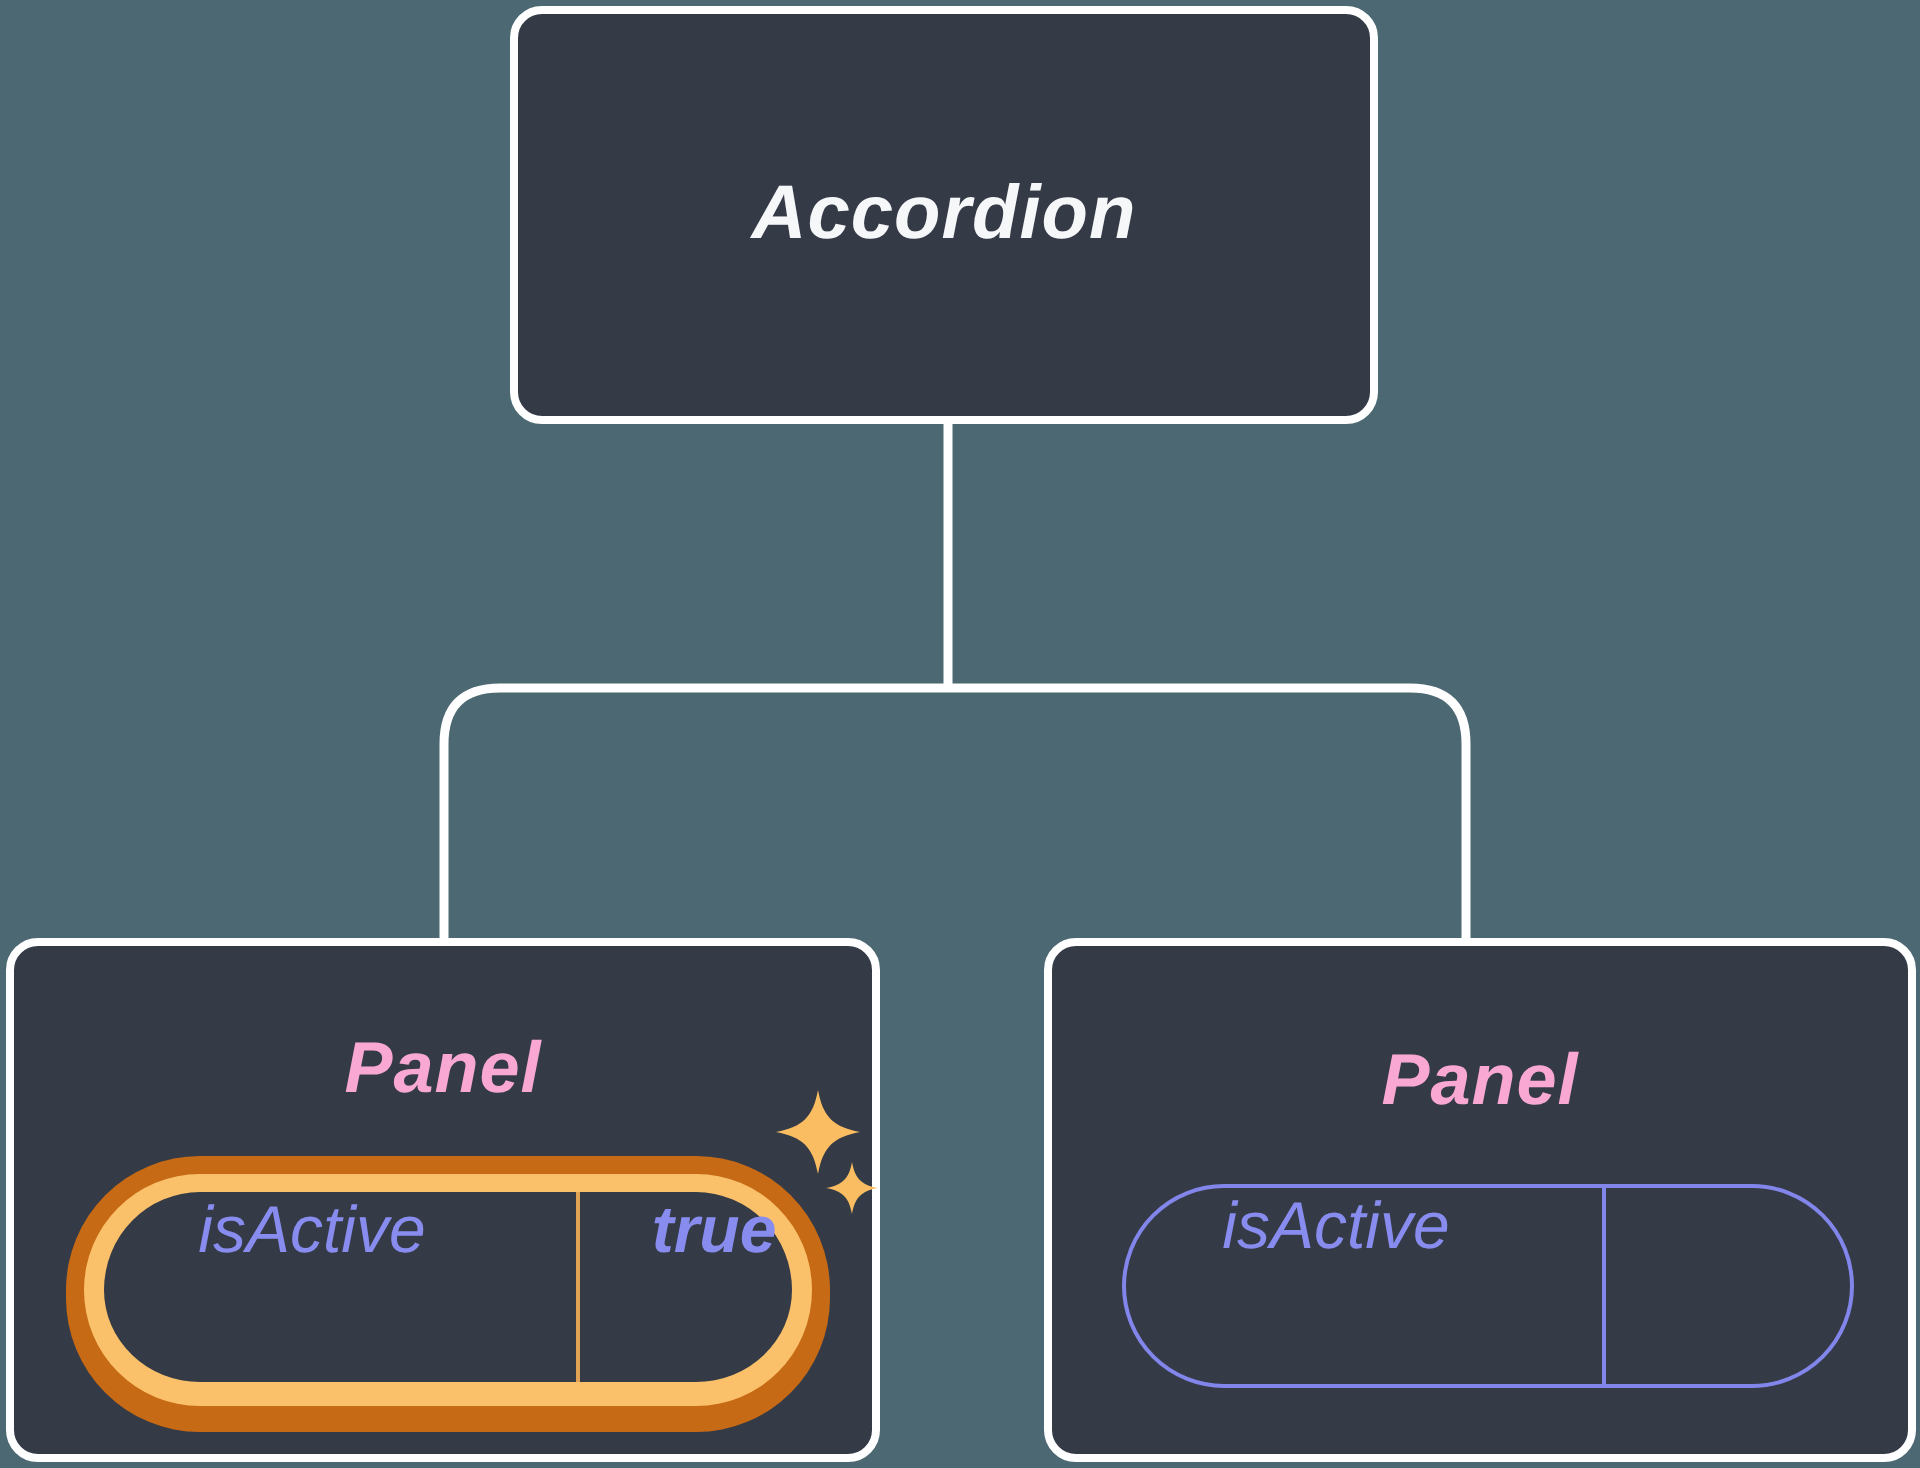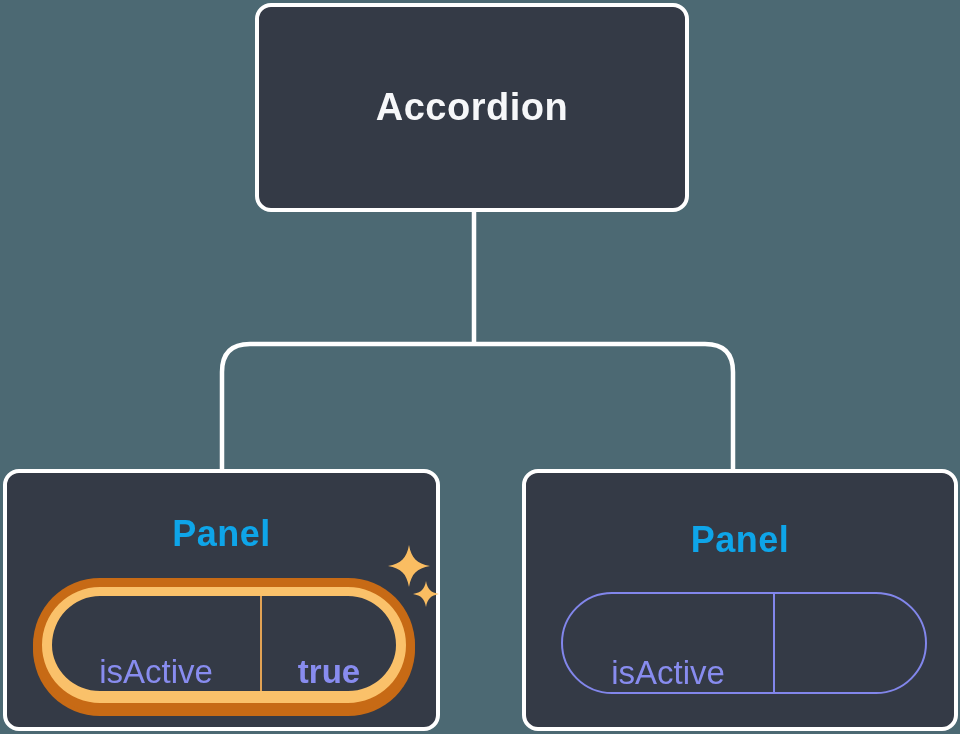--- a/index.html
+++ b/index.html
@@ -6,20 +6,21 @@
   body {
     font-family: "Liberation Sans", sans-serif;
     -webkit-font-smoothing: antialiased;
   }
   .stage {
     position: relative;
     width: 960px;
     height: 734px;
     background: #4C6973;
     overflow: hidden;
+    font-style: italic;
   }
   .connectors {
     position: absolute;
     inset: 0;
     z-index: 0;
   }
   .node {
     position: absolute;
     background: #343A46;
     border: 4px solid #FFFFFF;
@@ -43,34 +44,35 @@
     width: 437px; height: 262px;
   }
   .node-panel-right {
     left: 522px; top: 469px;
     width: 436px; height: 262px;
   }
   .panel-title {
     position: absolute;
     left: 0; width: 100%;
     text-align: center;
-    color: #0ea5e9;
+    color: #f9a8d4;
     font-size: 36px;
     font-weight: 600;
     letter-spacing: 0.5px;
   }
   .node-panel-left .panel-title { top: 40px; }
   .node-panel-right .panel-title { top: 46px; }
 
   .pill {
     position: absolute;
     box-sizing: border-box;
     background: #343A46;
     display: flex;
-    align-items: flex-end;
+    align-items: flex-start;
+    gap: 28px;
   }
   .pill-active {
     left: 35px; top: 114px;
     width: 364px; height: 116px;
     border: solid #FAC16A;
     border-width: 9px 10px 12px 10px;
     border-radius: 64px;
     box-shadow: 0 0 0 9px #C76A15, 0 4px 0 9px #C76A15;
   }
   .pill-inactive {

